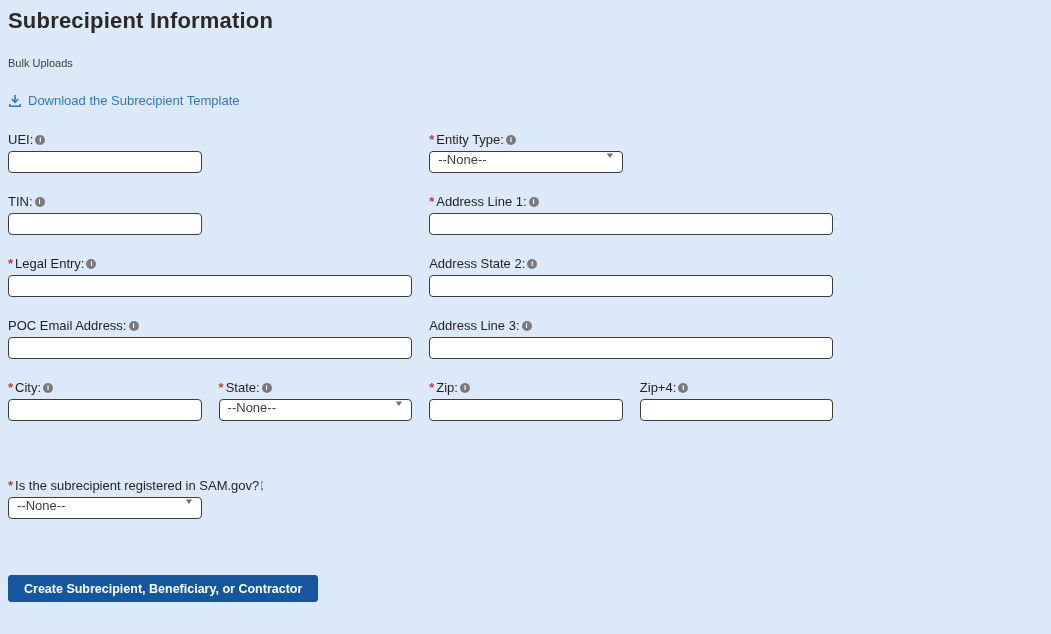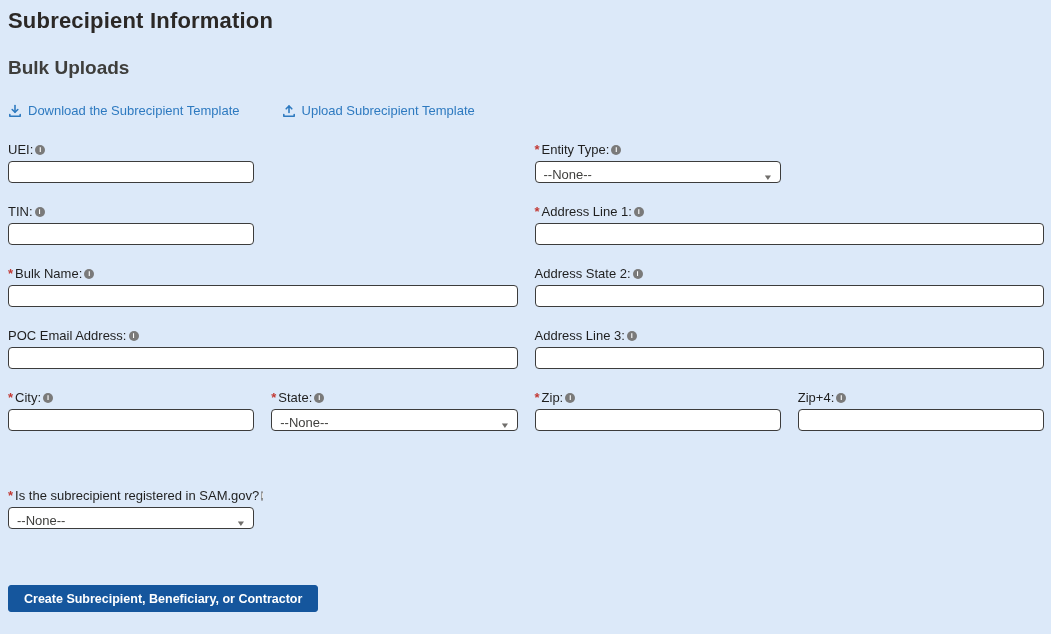--- a/index.html
+++ b/index.html
@@ -12,22 +12,22 @@
   }
   .page { padding: 8px 7px 0 8px; width: 1051px; }
 
   .page-title {
     font-size: 22px;
     font-weight: 700;
     color: #2b2826;
     letter-spacing: 0.2px;
   }
   .section-heading {
-    font-size: 19px;
-    font-weight: 700;
+    font-size: 11px;
+    font-weight: 400;
     color: #3e3e3c;
     margin-top: 23px;
   }
   .links-row {
     display: flex;
     align-items: center;
     gap: 42px;
     margin-top: 24px;
   }
   .tpl-link {
@@ -37,21 +37,21 @@
     color: #2e7ac0;
     font-size: 13px;
     text-decoration: none;
     cursor: pointer;
   }
   .tpl-link svg { display: block; }
 
   .form-grid {
     margin-top: 24px;
     display: grid;
-    grid-template-columns: repeat(4, 1fr);
+    grid-template-columns: repeat(5, 1fr);
     column-gap: 17px;
     row-gap: 21px;
   }
   .cell { min-width: 0; }
   .c1 { grid-column: 1; }
   .c2 { grid-column: 2; }
   .c3 { grid-column: 3; }
   .c4 { grid-column: 4; }
   .s12 { grid-column: 1 / span 2; }
   .s34 { grid-column: 3 / span 2; }
@@ -100,21 +100,21 @@
     outline: none;
   }
 
   .sel {
     width: 100%;
     height: 22px;
     border: 1px solid #3c3c3c;
     border-radius: 4px;
     background: #ffffff;
     display: flex;
-    align-items: flex-end;
+    align-items: flex-start;
     justify-content: space-between;
     padding: 0 8px;
     cursor: pointer;
   }
   .sel-val { font-size: 13px; color: #3e3e3c; }
   .caret {
     color: #706e6b;
     font-size: 8px;
     line-height: 1;
     transform: scaleX(1.3);
@@ -147,30 +147,20 @@
     <a class="tpl-link">
       <span>
         <svg width="14" height="14" viewBox="0 0 14 14" fill="none" stroke="#2e7ac0" stroke-width="1.6" stroke-linecap="round" stroke-linejoin="round">
           <path d="M7 1.5v6.5"></path>
             <path d="M4.2 5.5 7 8.3l2.8-2.8"></path>
             <path d="M1.8 10.5v1.8h10.4v-1.8"></path>
         </svg>
       </span>
       <span>Download the Subrecipient Template</span>
     </a>
-    <a class="tpl-link">
-      <span>
-        <svg width="14" height="14" viewBox="0 0 14 14" fill="none" stroke="#2e7ac0" stroke-width="1.6" stroke-linecap="round" stroke-linejoin="round">
-          <path d="M7 8.5V2"></path>
-            <path d="M4.2 4.8 7 2l2.8 2.8"></path>
-            <path d="M1.8 10.5v1.8h10.4v-1.8"></path>
-        </svg>
-      </span>
-      <span>Upload Subrecipient Template</span>
-    </a>
   </div>
 
 
   <div class="form-grid">
 
     <div class="cell c1">
       <div class="lbl">
         <span>UEI:</span>
         <span class="info">i</span>
       </div>
@@ -200,21 +190,21 @@
         <span class="req">*</span>
         <span>Address Line 1:</span>
         <span class="info">i</span>
       </div>
       <input class="txt" value="" style="">
     </div>
 
     <div class="cell s12">
       <div class="lbl">
         <span class="req">*</span>
-        <span>Bulk Name:</span>
+        <span>Legal Entry:</span>
         <span class="info">i</span>
       </div>
       <input class="txt" value="" style="">
     </div>
     <div class="cell s34">
       <div class="lbl">
         <span>Address State 2:</span>
         <span class="info">i</span>
       </div>
       <input class="txt" value="" style="">

